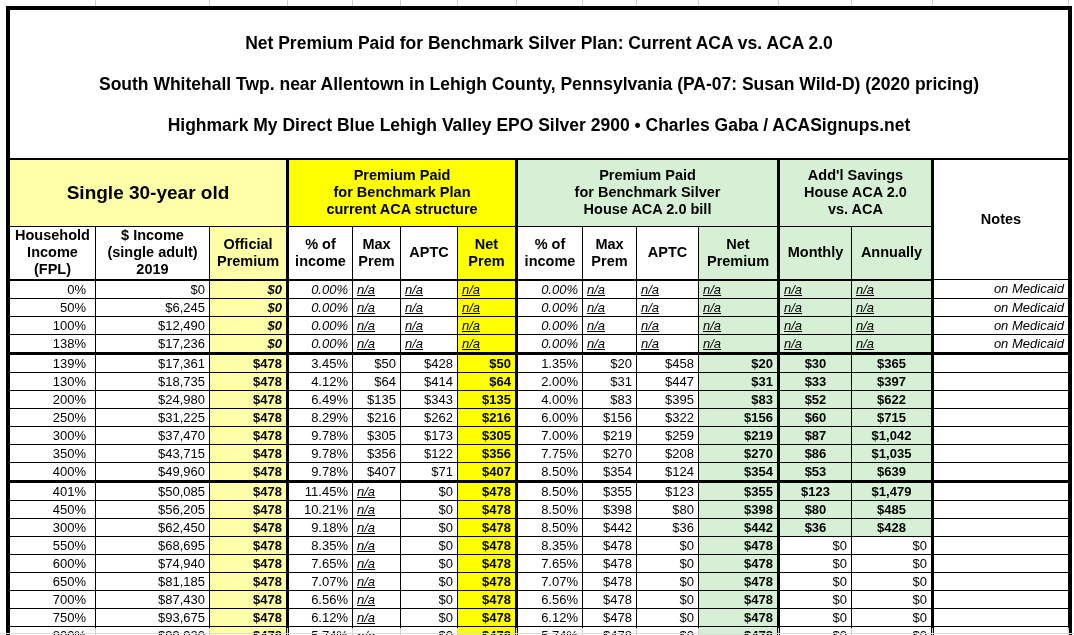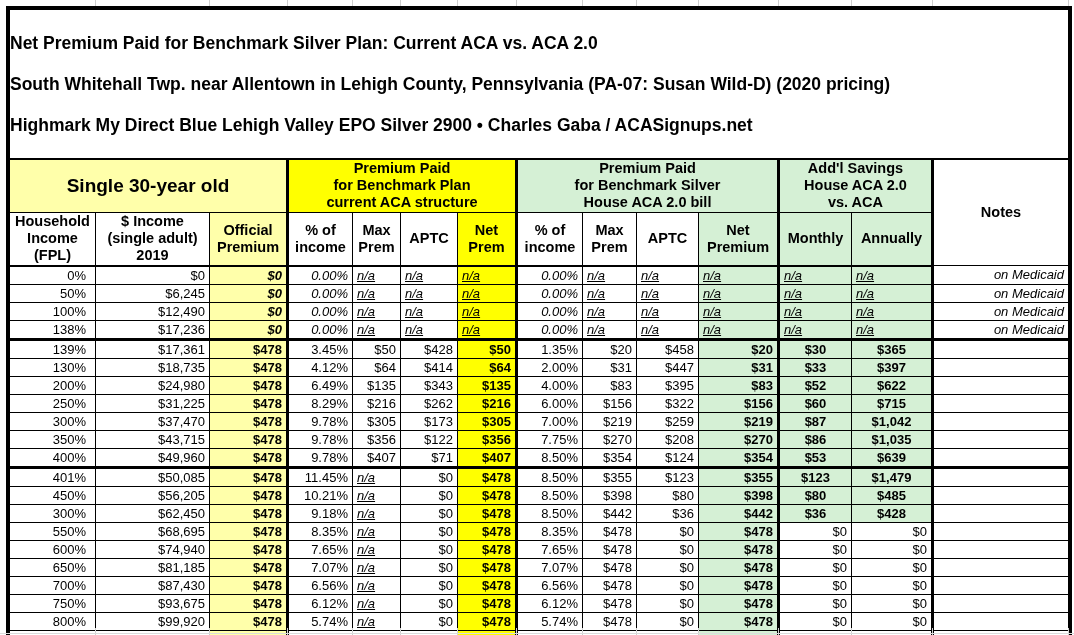--- a/index.html
+++ b/index.html
@@ -17,27 +17,27 @@
     border:1px solid #000;
     white-space:pre-line;
     overflow:hidden;
     font-size:13px;
     line-height:17px;
     padding:0 4px;
     box-sizing:border-box;
   }
   
   .title-row td {
-    height:62px; font-weight:bold; font-size:17.5px;
+    height:62px; text-align:center; font-weight:bold; font-size:17.5px;
     line-height:20.5px; padding:2px 0; border-bottom:2px solid #000;
     background:#fff;
   }
   
   .group-row th {
-    height:54px; text-align:center; font-weight:bold; font-size:14.5px;
+    height:68px; text-align:center; font-weight:bold; font-size:14.5px;
     line-height:17px; vertical-align:middle;
   }
   .group-row th.subject { font-size:19px; }
   
   .colhdr-row th {
     height:53px; text-align:center; font-weight:bold; font-size:14.5px;
     line-height:17px; vertical-align:middle; border-bottom:2px solid #000;
   }
   .bg-paleyellow { background:#FFFFAA;margin-left:40px; }
   .bg-yellow     { background:#FFFF00; }

